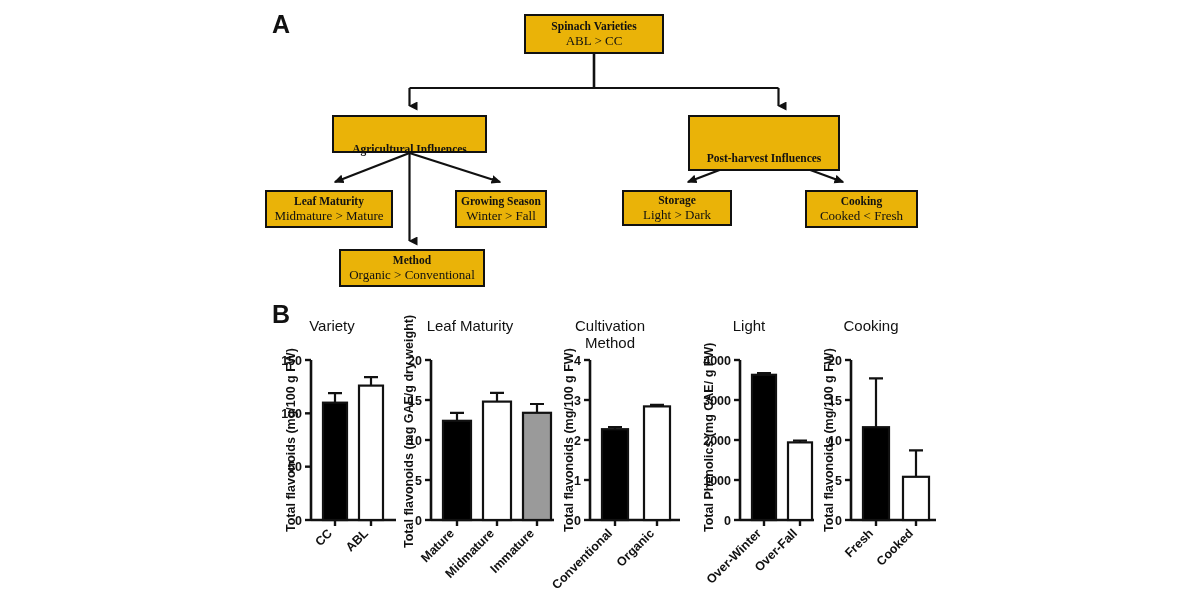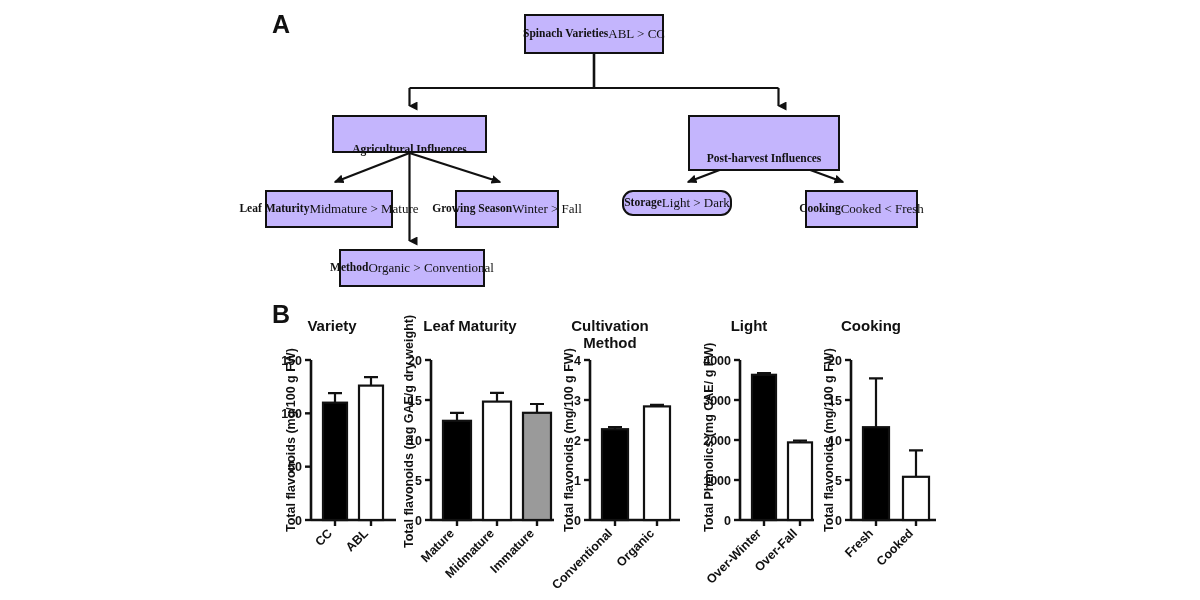--- a/index.html
+++ b/index.html
@@ -35,23 +35,23 @@
   #flowchart {
     position: absolute;
     left: 0; top: 0;
     width: 1200px;
     height: 300px;
   }
   .fc-box {
     position: absolute;
     box-sizing: border-box;
     border: 2.2px solid #111;
-    background: #c4b5fd;
+    background: #eab308;
     display: flex;
-    flex-direction: row;
+    flex-direction: column;
     align-items: center;
     justify-content: center;
     text-align: center;
     color: #111;
     line-height: 1.18;
   }
   .fc-title {
     font-family: "Liberation Serif", serif;
     font-weight: bold;
     font-size: 11.5px;
@@ -62,22 +62,22 @@
     font-weight: normal;
     font-size: 13px;
     white-space: nowrap;
   }
   .fc-box.single .fc-title { font-size: 11.5px; margin-top: 32px; }
 
   #box-root      { left: 524px; top: 14px;  width: 140px; height: 40px; }
   #box-agri      { left: 332px; top: 115px; width: 155px; height: 38px; }
   #box-post      { left: 688px; top: 115px; width: 152px; height: 56px; }
   #box-leaf      { left: 265px; top: 190px; width: 128px; height: 38px; }
-  #box-season    { left: 455px; top: 190px; width: 104px; height: 38px; }
-  #box-storage   { left: 622px; top: 190px; width: 110px; height: 26px; border-radius: 11px; }
+  #box-season    { left: 455px; top: 190px; width: 92px; height: 38px; }
+  #box-storage   { left: 622px; top: 190px; width: 110px; height: 36px; }
   #box-cooking   { left: 805px; top: 190px; width: 113px; height: 38px; }
   #box-method    { left: 339px; top: 249px; width: 146px; height: 38px; }
 
   #fc-svg {
     position: absolute;
     left: 0; top: 0;
     width: 1200px; height: 300px;
     pointer-events: none;
   }
 
@@ -93,21 +93,21 @@
     position: absolute;
     top: 0;
     height: 300px;
   }
   .chart-title {
     position: absolute;
     top: 18px;
     width: 100%;
     text-align: center;
     font-family: "Liberation Sans", sans-serif;
-    font-weight: bold;
+    font-weight: normal;
     font-size: 15px;
     color: #111;
     line-height: 1.12;
     white-space: pre-line;
   }
   .ylabel {
     position: absolute;
     font-family: "Liberation Sans", sans-serif;
     font-weight: bold;
     font-size: 12.5px;

